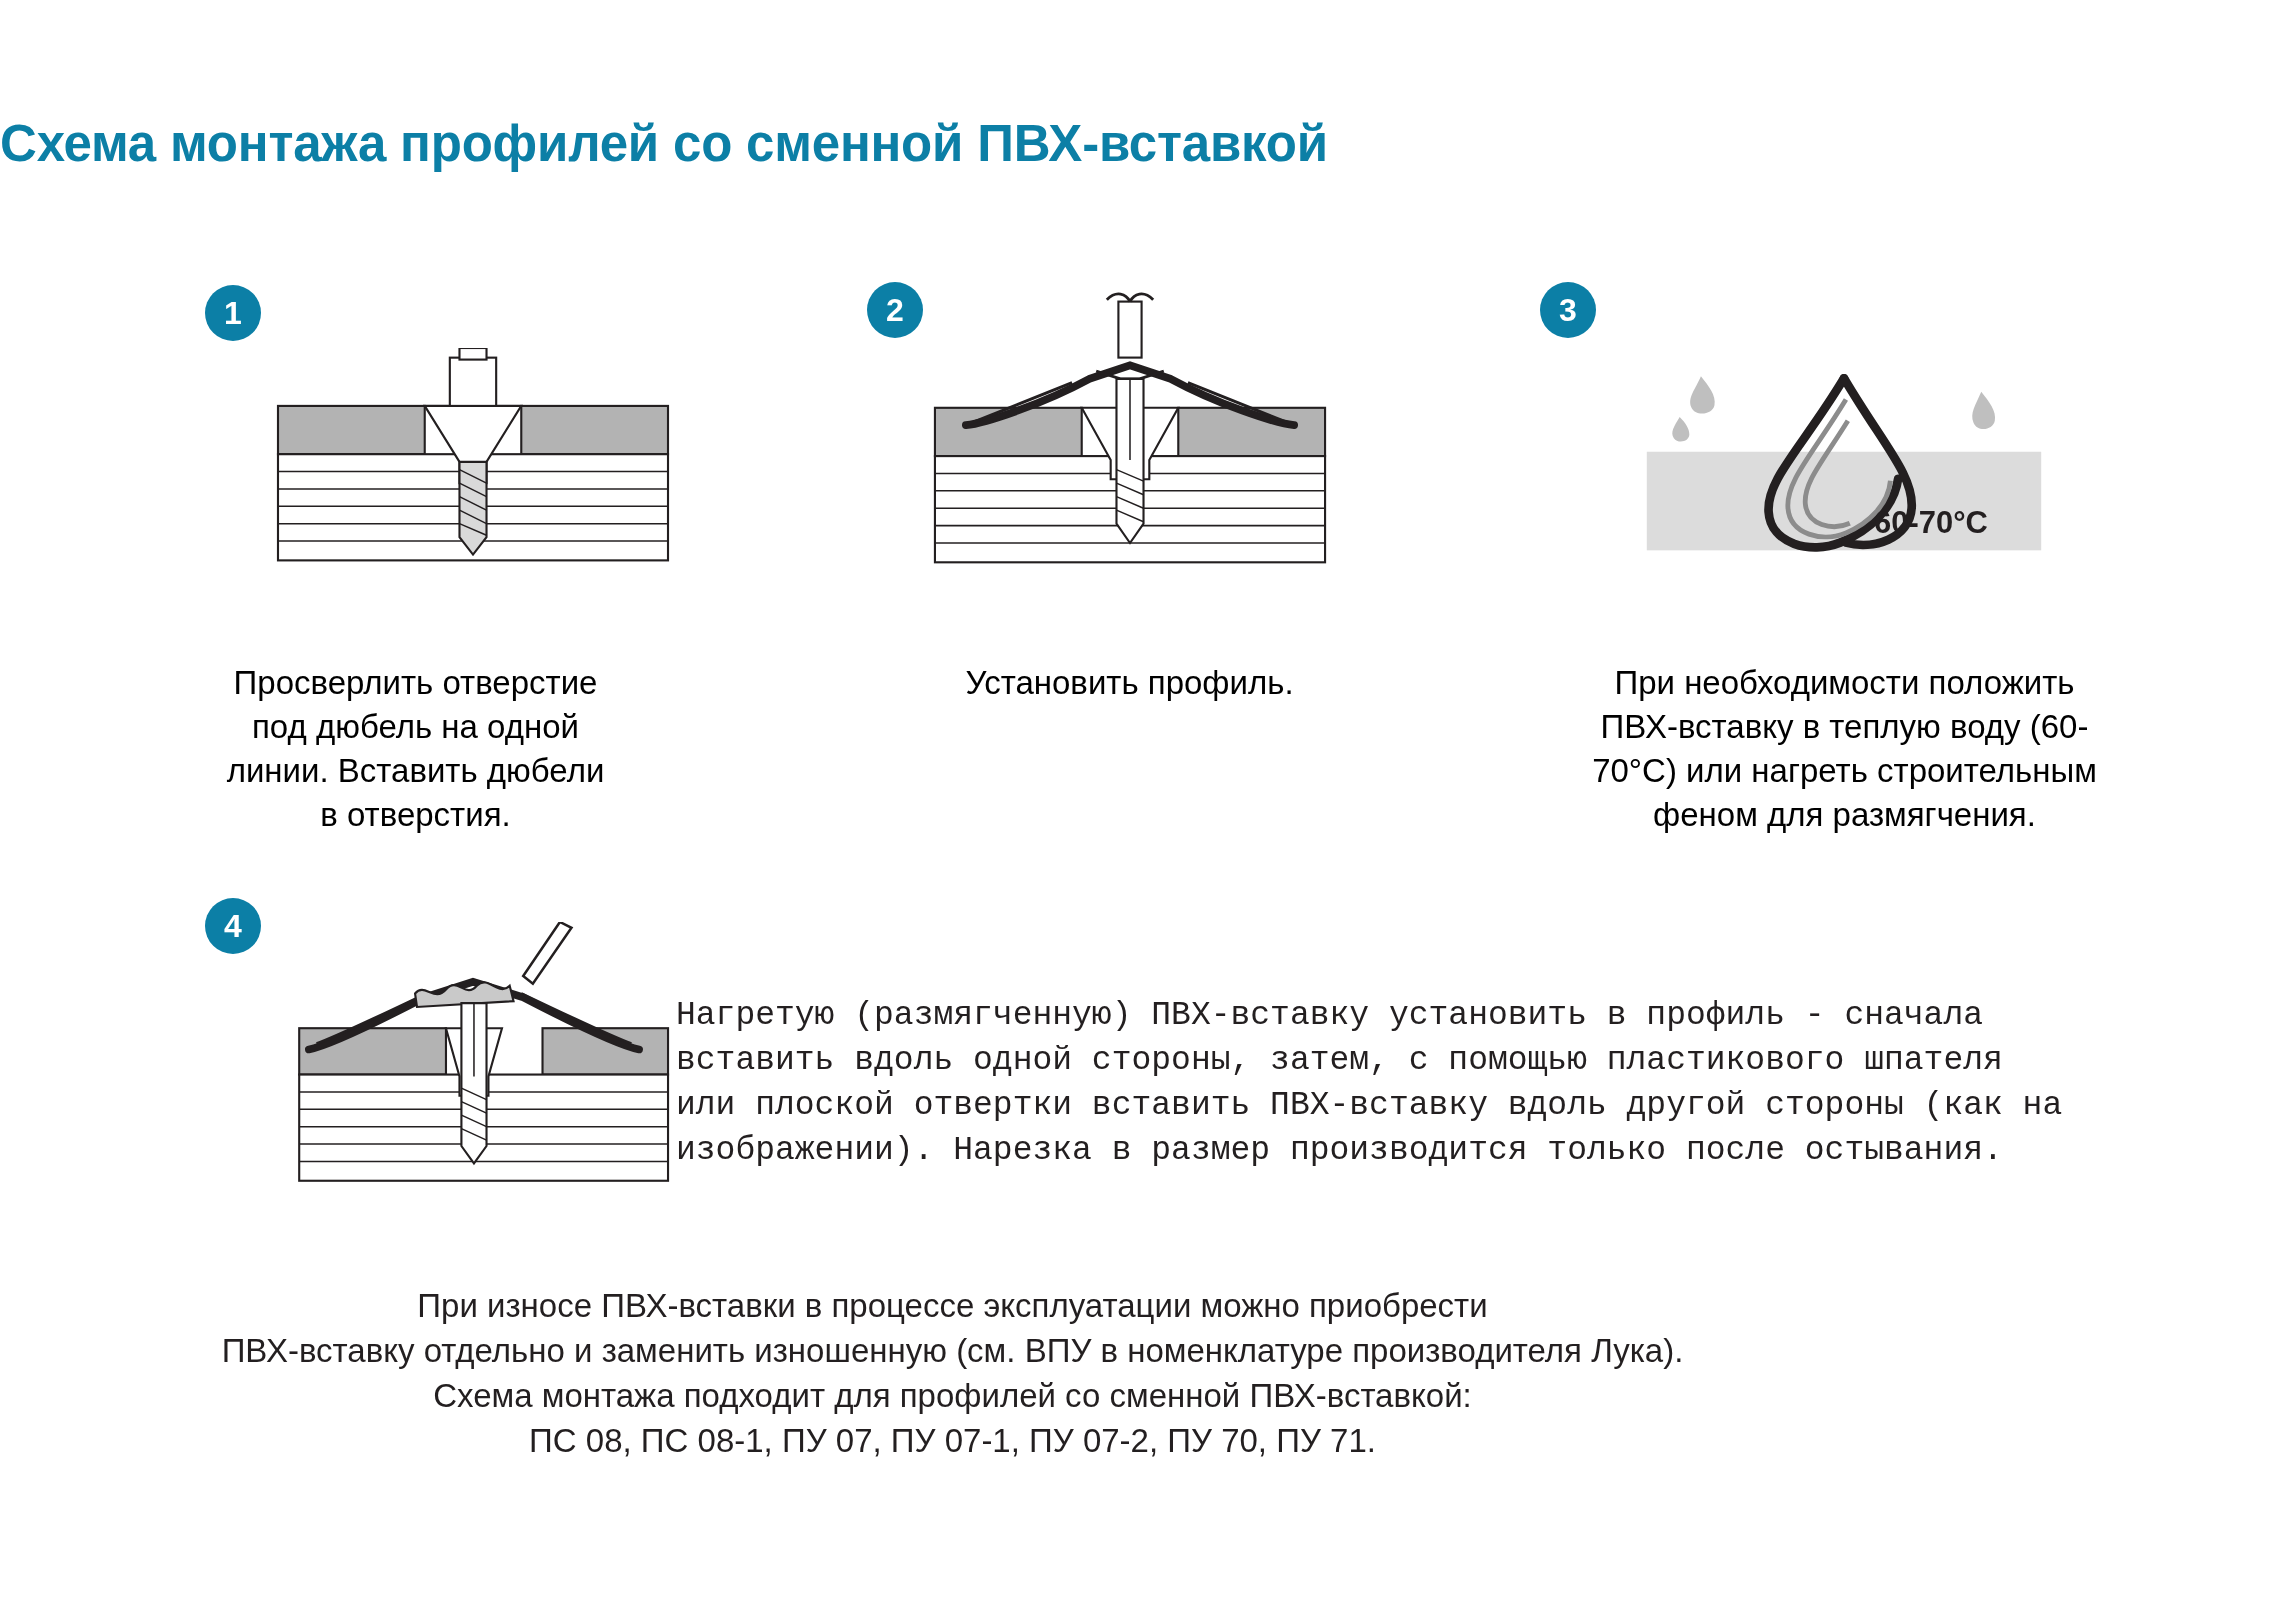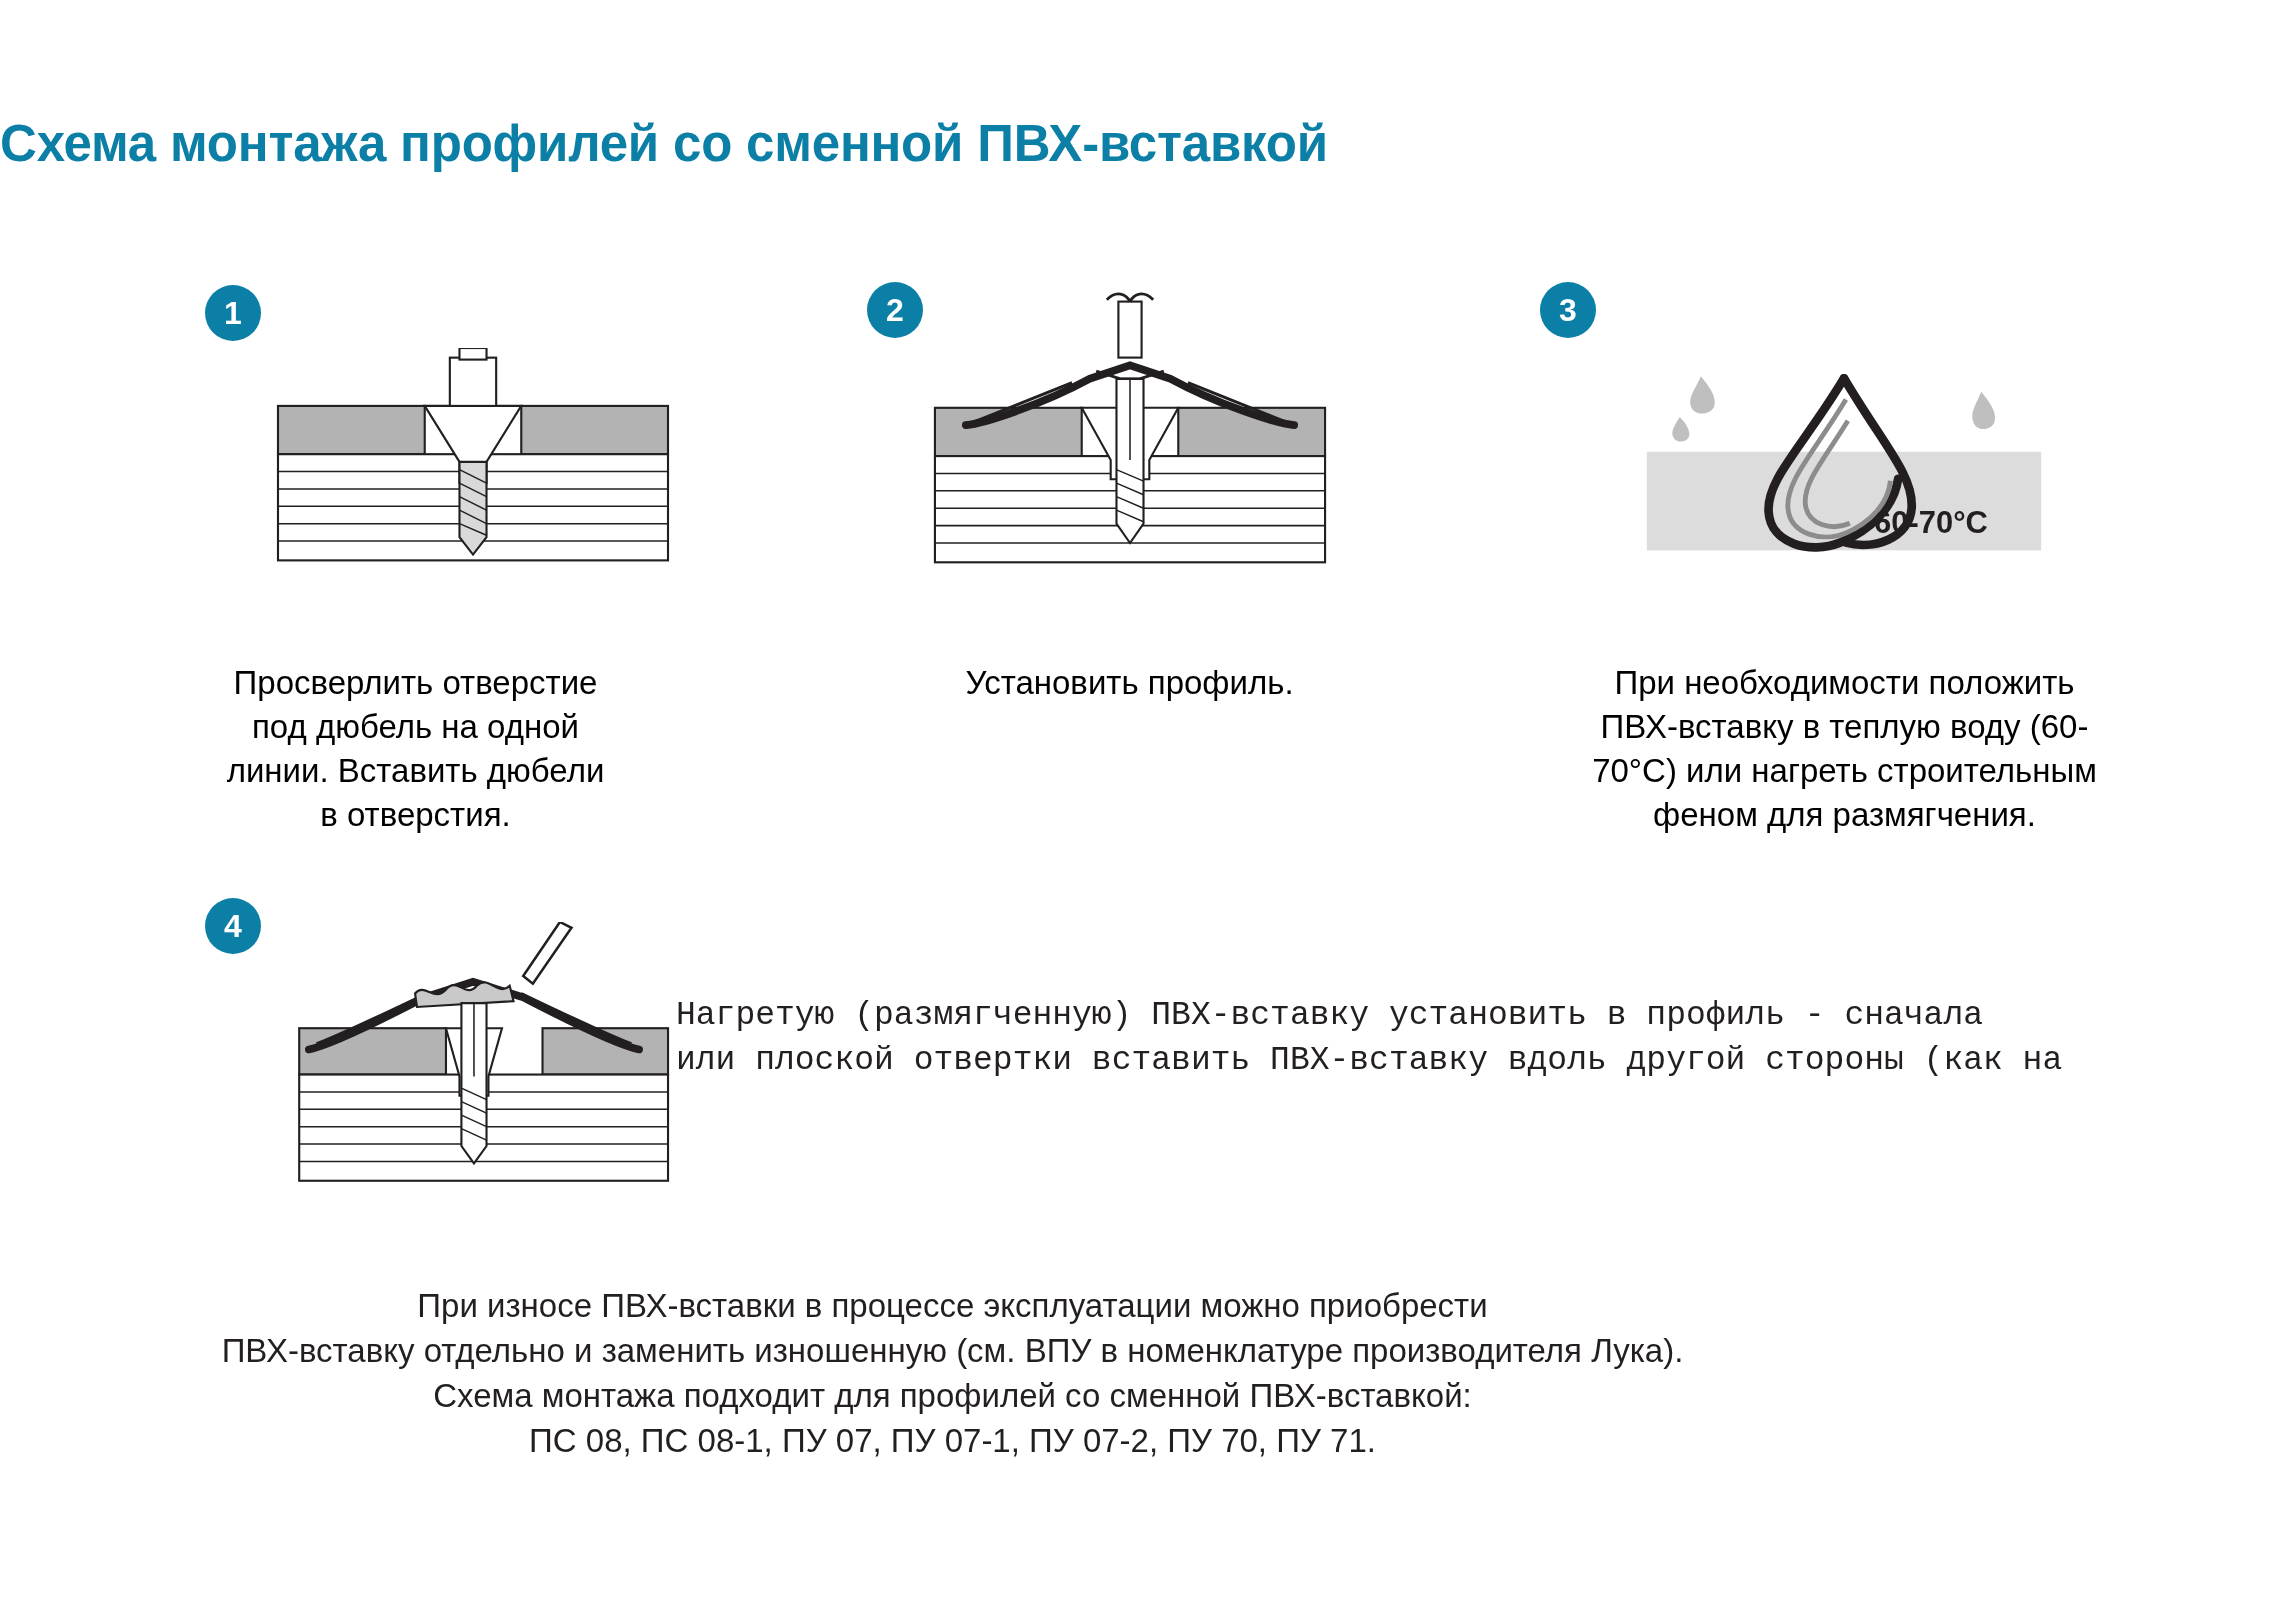--- a/index.html
+++ b/index.html
@@ -239,21 +239,23 @@
         <path d="M198 186 L224 198"></path>
         <path d="M198 200 L224 212"></path>
         <path d="M198 214 L224 226"></path>
       </g>
       <line x1="211" y1="84" x2="211" y2="160" stroke="#231f20" stroke-width="1.6"></line>
     </svg>
   </div>
 
   <div class="step4-text" style="left:676px; top:994px; width:1448px;">
     <div>Нагретую (размягченную) ПВХ-вставку установить в профиль - сначала</div>
+    <div>вставить вдоль одной стороны, затем, с помощью пластикового шпателя</div>
     <div>или плоской отвертки вставить ПВХ-вставку вдоль другой стороны (как на</div>
+    <div>изображении). Нарезка в размер производится только после остывания.</div>
   </div>
 
   <div class="footer-note" style="top:1284px;">
     <div>При износе ПВХ-вставки в процессе эксплуатации можно приобрести</div>
     <div>ПВХ-вставку отдельно и заменить изношенную (см. ВПУ в номенклатуре производителя Лука).</div>
     <div>Схема монтажа подходит для профилей со сменной ПВХ-вставкой:</div>
     <div>ПС 08, ПС 08-1, ПУ 07, ПУ 07-1, ПУ 07-2, ПУ 70, ПУ 71.</div>
   </div>
 
 </div>

